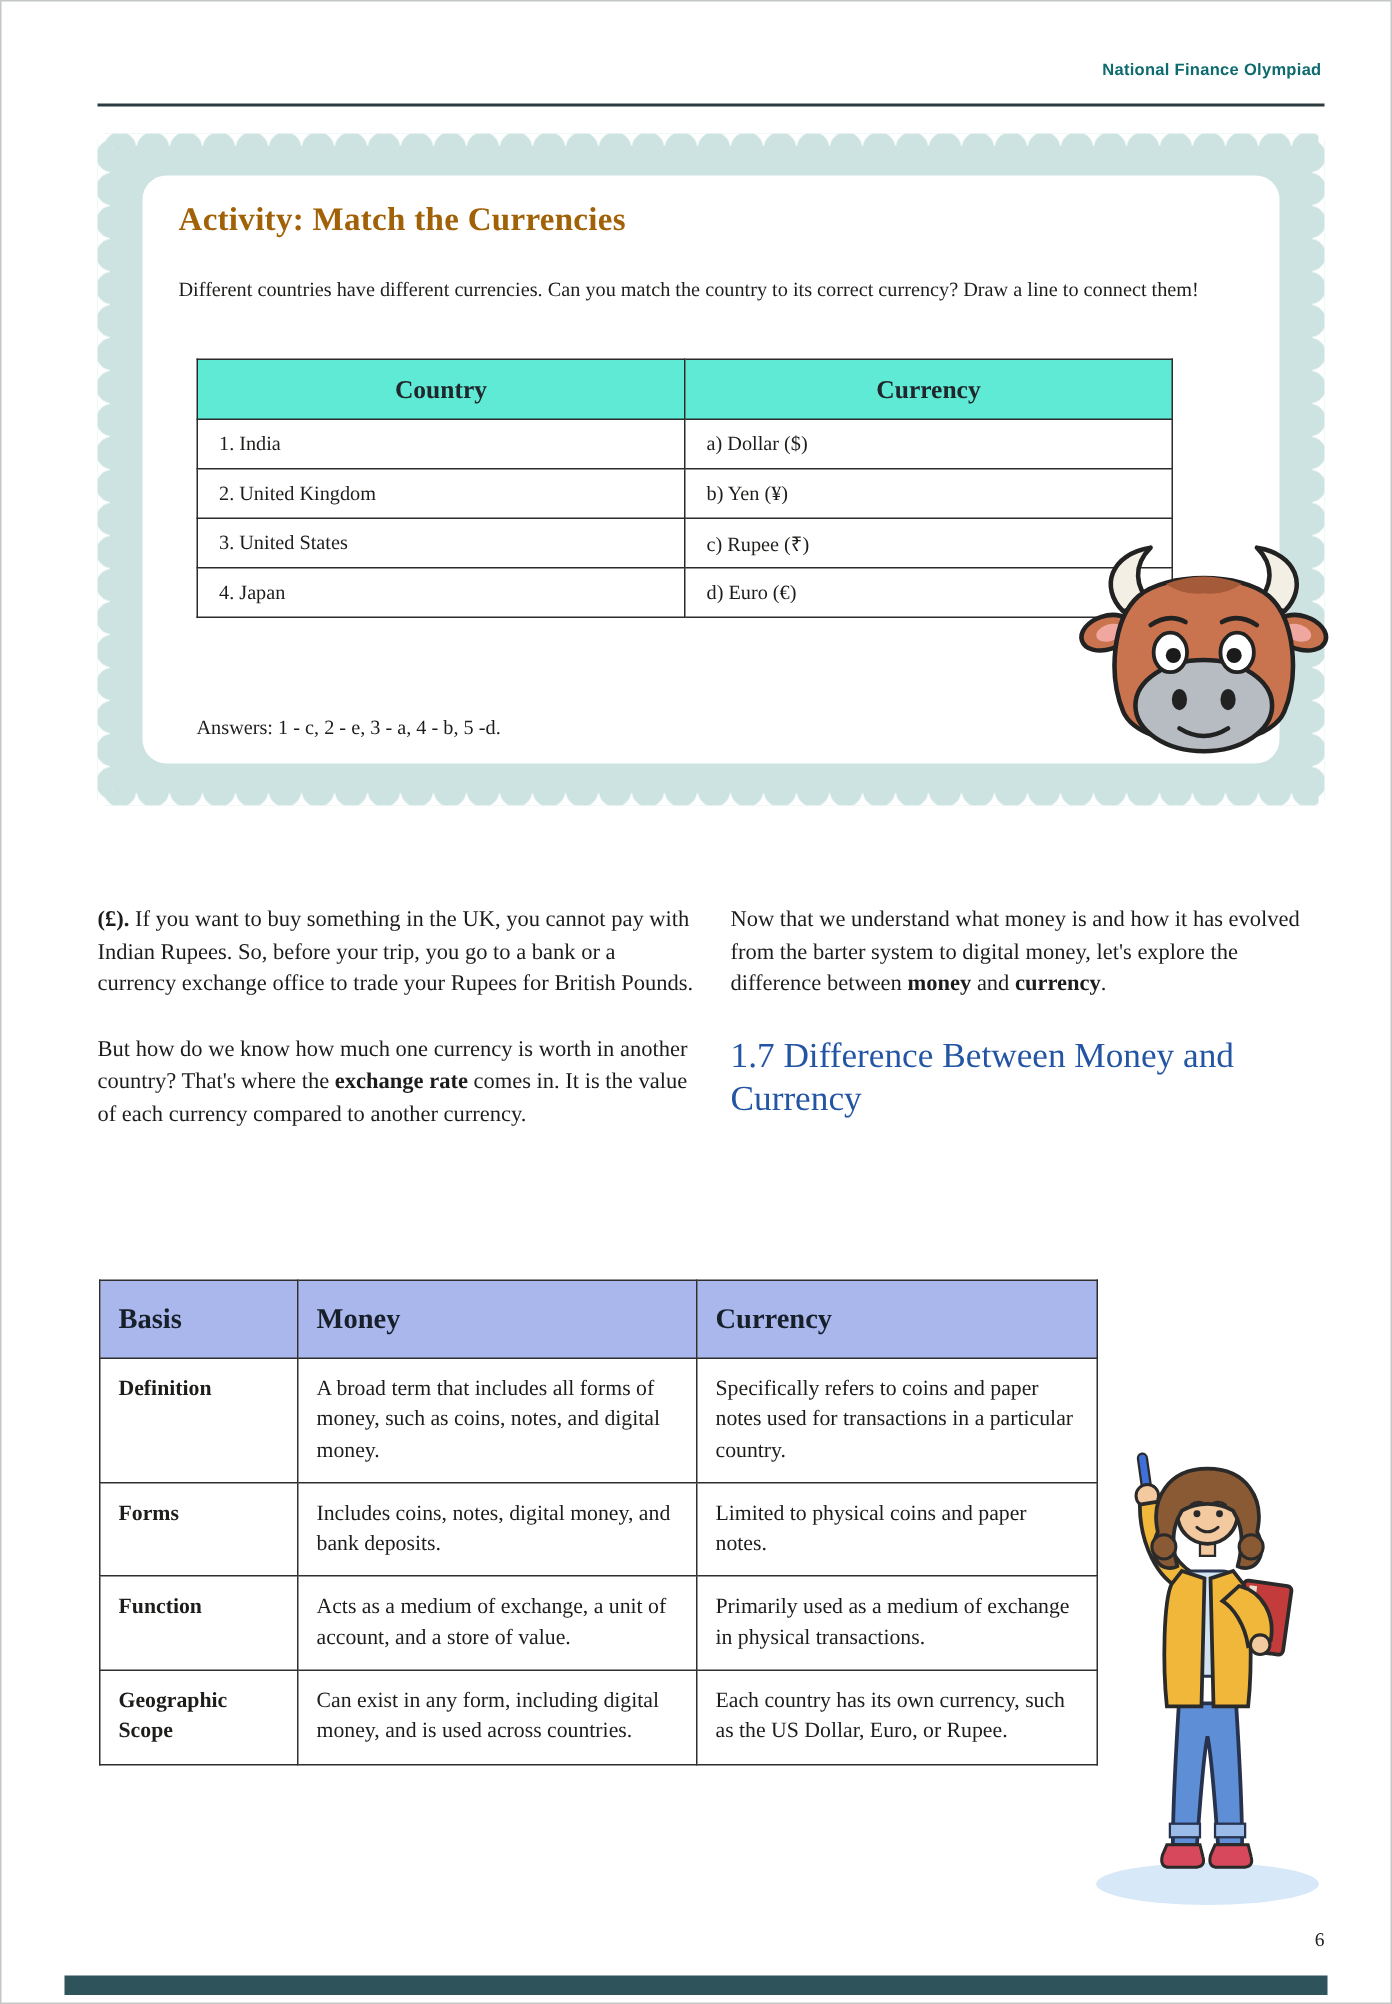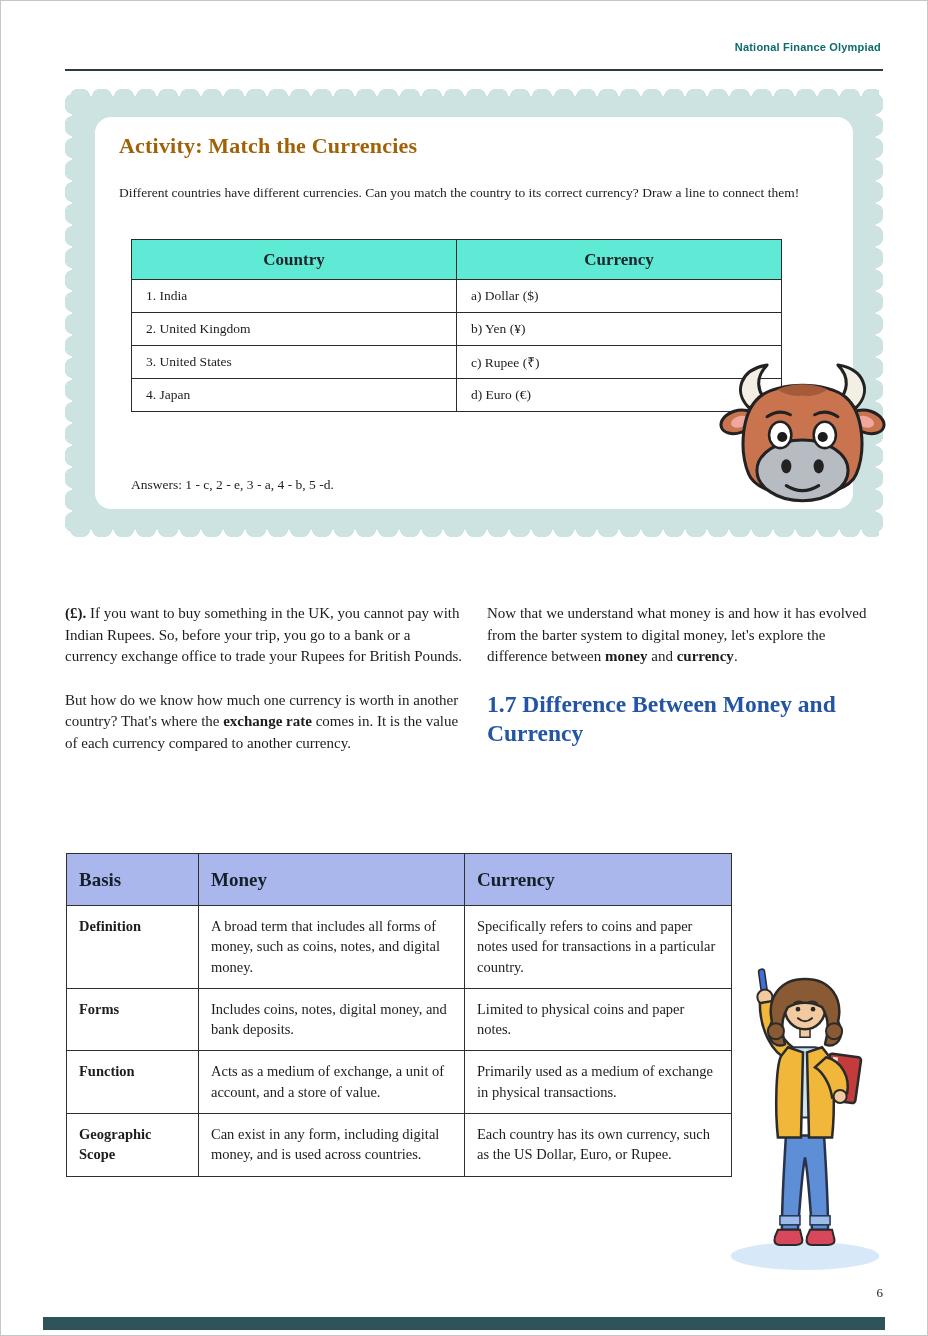--- a/index.html
+++ b/index.html
@@ -57,21 +57,21 @@
 
   
   .cow { position:absolute; left:714px; top:356px; width:175px; height:162px; z-index:6; }
 
   
   .col { position:absolute; top:602px; font-size:15px; line-height:1.44; color:#1c1c1c; }
   .col-left { left:64px; width:400px; }
   .col-right { left:486px; width:396px; }
   .col p { margin:0 0 22px 0; }
   .section-heading {
-    margin:0 0 14px 0; font-size:23.5px; line-height:1.26; font-weight:bold; color:#2355a4;
+    margin:0 0 14px 0; font-size:23.5px; line-height:1.26; font-weight:normal; color:#2355a4;
   }
 
   
   .cmp-table {
     position:absolute; left:65px; top:852px; width:665px;
     border-collapse:collapse; table-layout:fixed; background:#ffffff;
   }
   .cmp-table th, .cmp-table td { border:1.4px solid #2f2f2f; vertical-align:middle; }
   .cmp-table th {
     background:#a9b7ed; height:52px; text-align:left; padding:0 12px;

